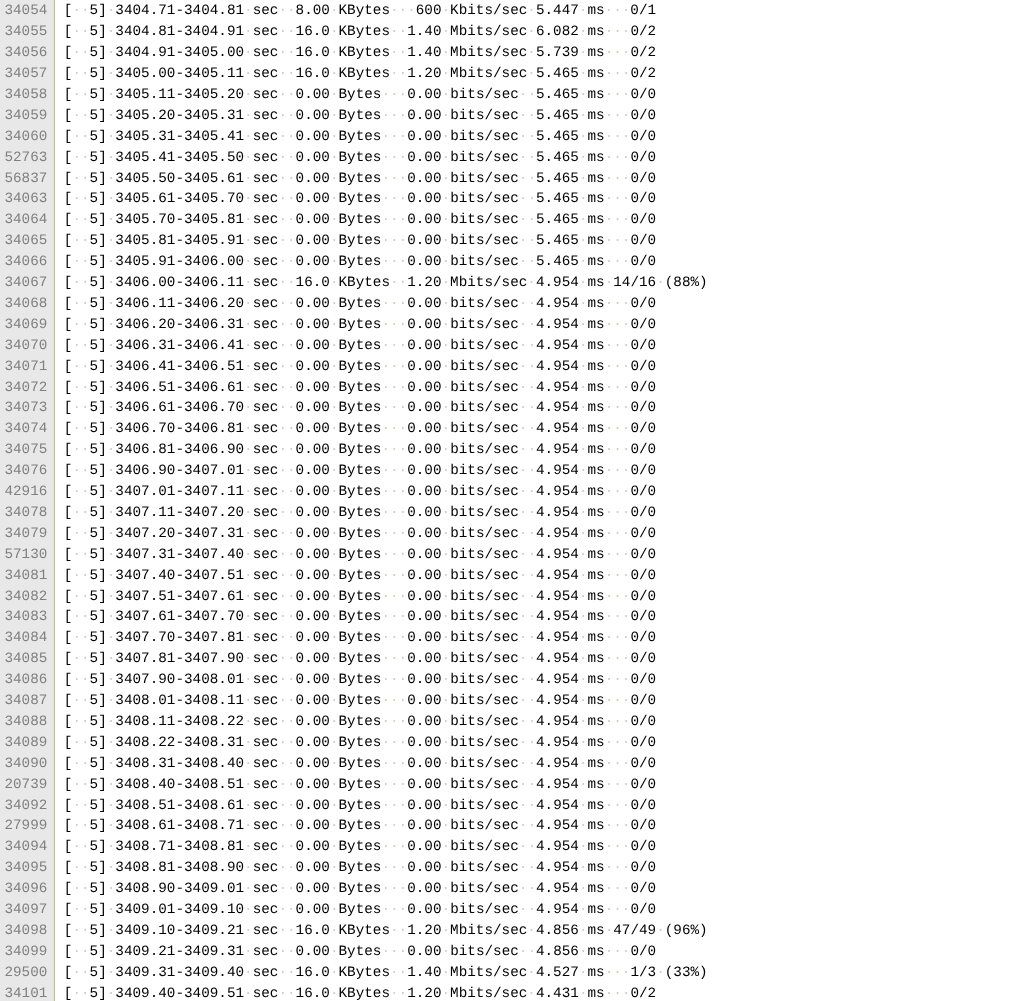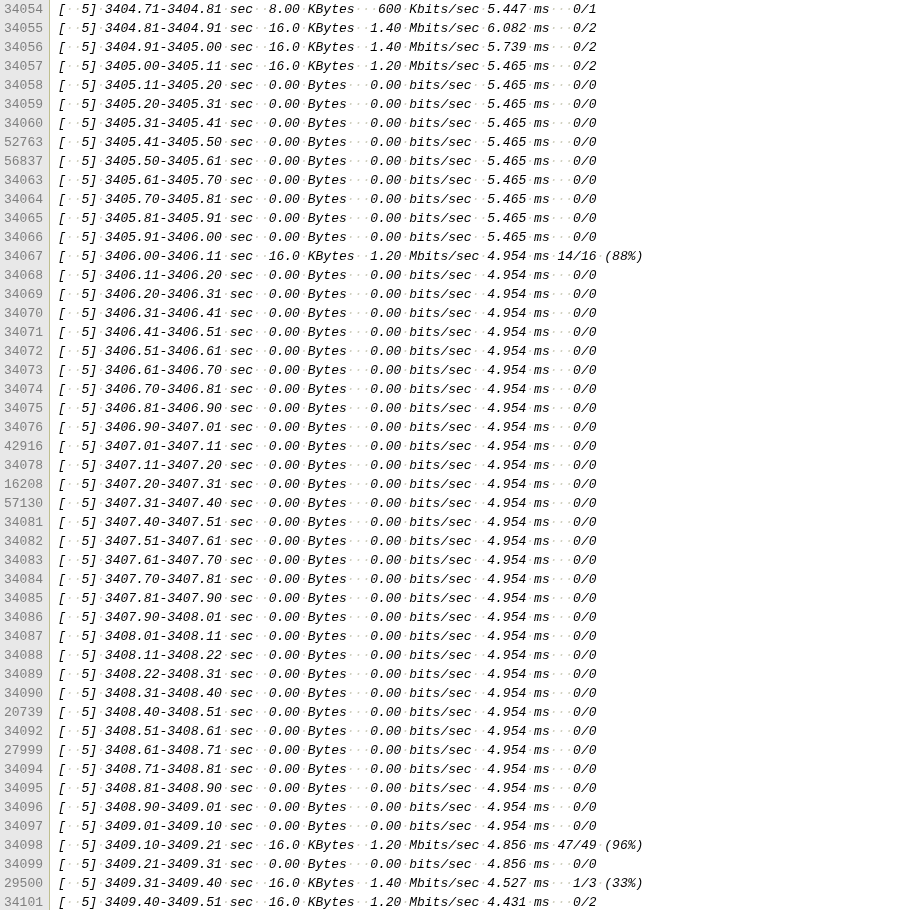--- a/index.html
+++ b/index.html
@@ -30,21 +30,20 @@
   }
   .code {
     background: #ffffff;
     flex: 1 1 auto;
     padding-left: 8px;
     white-space: pre;
     overflow: hidden;
   }
   .code .row {
     height: 19px;
-    font-style: italic;
   }
   .ws {
     color: #d0d0c0;
   }
 </style>
 </head>
 <body>
 
 <div class="container">
   <div class="gutter" id="gutter">
@@ -66,21 +65,21 @@
       <div class="ln">34069</div>
       <div class="ln">34070</div>
       <div class="ln">34071</div>
       <div class="ln">34072</div>
       <div class="ln">34073</div>
       <div class="ln">34074</div>
       <div class="ln">34075</div>
       <div class="ln">34076</div>
       <div class="ln">42916</div>
       <div class="ln">34078</div>
-      <div class="ln">16208</div>
+      <div class="ln">34079</div>
       <div class="ln">57130</div>
       <div class="ln">34081</div>
       <div class="ln">34082</div>
       <div class="ln">34083</div>
       <div class="ln">34084</div>
       <div class="ln">34085</div>
       <div class="ln">34086</div>
       <div class="ln">34087</div>
       <div class="ln">34088</div>
       <div class="ln">34089</div>

